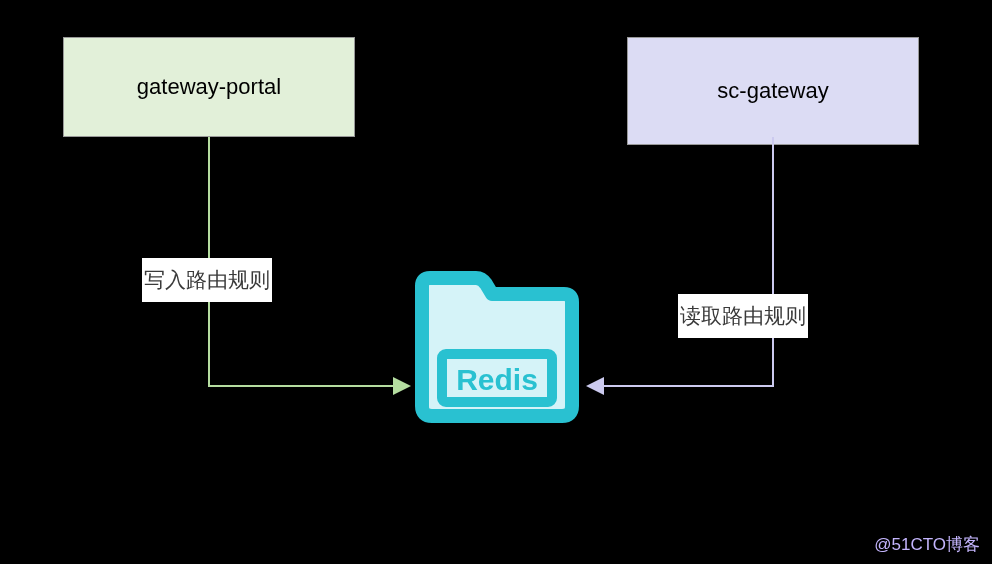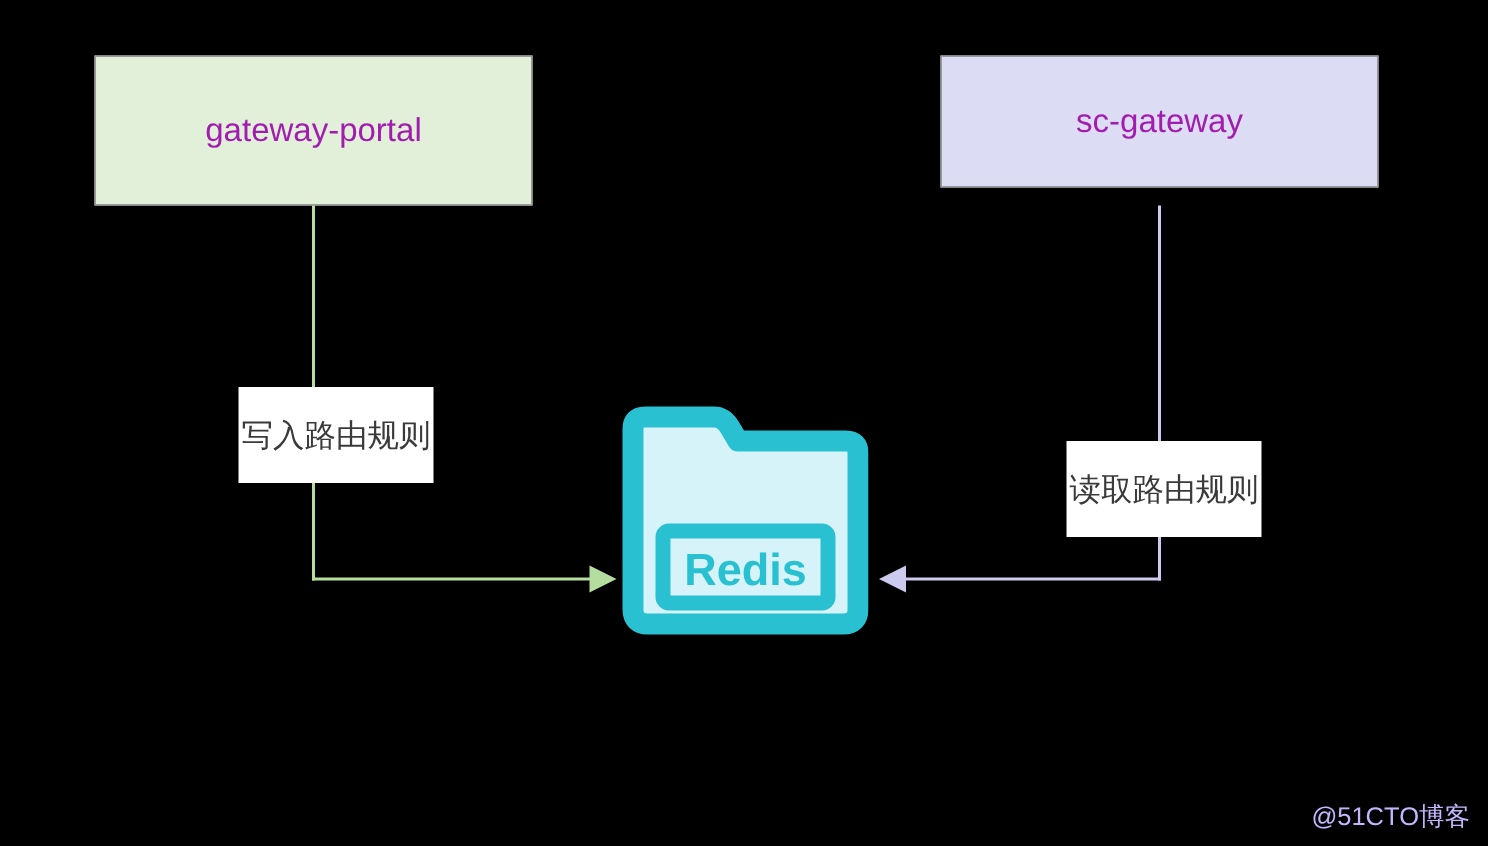--- a/index.html
+++ b/index.html
@@ -13,35 +13,35 @@
       background: #000000;
       position: relative;
       font-family: "Segoe UI", Arial, sans-serif;
     }
     .box {
       position: absolute;
       display: flex;
       align-items: center;
       justify-content: center;
       font-size: 22px;
-      color: #a21caf;
+      color: #000000;
     }
     .box-left {
       left: 63px;
       top: 37px;
       width: 292px;
       height: 100px;
       background: #e2f0d9;
       border: 1px solid #999;
     }
     .box-right {
       left: 627px;
       top: 37px;
       width: 292px;
-      height: 88px;
+      height: 108px;
       background: #dcdcf4;
       border: 1px solid #999;
       align-items: center;
     }
     .redis-folder {
       position: absolute;
       left: 414px;
       top: 266px;
       width: 165px;
       height: 158px;
@@ -96,30 +96,29 @@
       height: 0;
       border-top: 9px solid transparent;
       border-bottom: 9px solid transparent;
       border-right: 18px solid #cccaef;
     }
     .label {
       position: absolute;
       background: #ffffff;
       color: #3a3a3a;
       font-size: 21px;
-      padding: 18px 2px;
+      padding: 8px 2px;
       white-space: nowrap;
-      margin-left: 17px;
     }
     .label-left {
       left: 142px;
       top: 258px;
     }
     .label-right {
-      left: 694px;
+      left: 678px;
       top: 294px;
     }
     .watermark {
       position: absolute;
       right: 12px;
       bottom: 8px;
       color: #c4b5fd;
       font-size: 17px;
     }
   </style>

